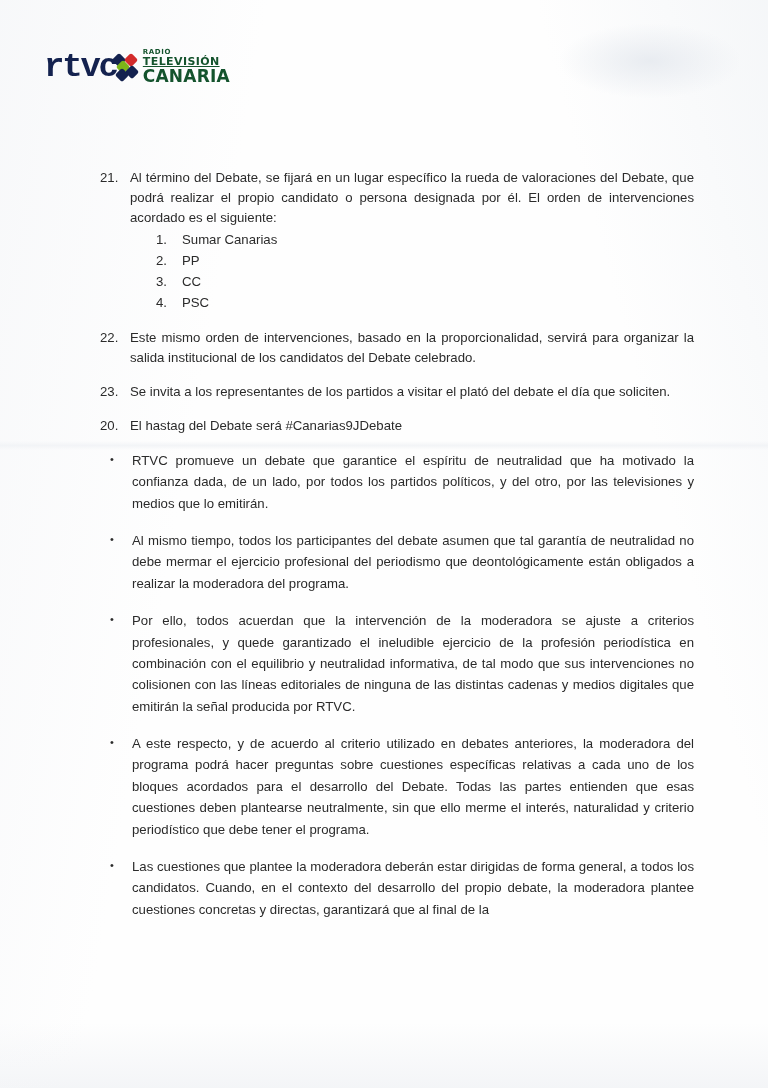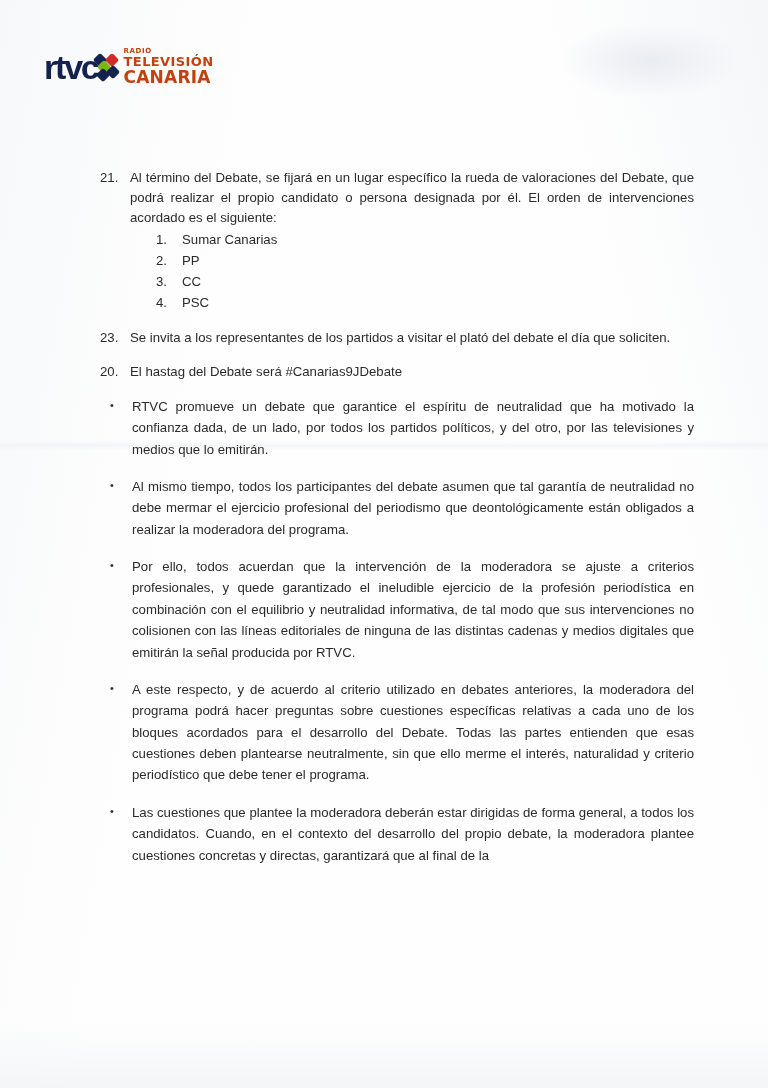--- a/index.html
+++ b/index.html
@@ -55,21 +55,21 @@
   
   .logo {
     position: absolute;
     left: 44px;
     top: 46px;
     height: 42px;
     display: flex;
     align-items: center;
   }
   .logo-word {
-    font-family: Liberation Sans, sans-serif;
+    font-family: Liberation Mono, monospace;
     font-weight: 700;
     font-size: 34px;
     letter-spacing: -2.2px;
     color: #14224f;
     line-height: 1;
     display: block;
     text-align: center;
   }
   .logo-mark {
     position: relative;
@@ -90,26 +90,26 @@
   .lm-green { background: #7cb518; left: 4px;  top: 8px; }
   .lm-navy1 { background: #14224f; left: 0px;  top: 1px; width: 8px; height: 8px; }
   .lm-navy2 { background: #14224f; left: 13px; top: 13px; }
   .lm-navy3 { background: #14224f; left: 3px;  top: 16px; width: 8px; height: 8px; }
 
   .logo-text {
     display: flex;
     flex-direction: column;
     justify-content: center;
     line-height: 1.02;
-    color: #c2410c;
+    color: #14532d;
     font-family: "DejaVu Sans", sans-serif;
     font-weight: 700;
   }
   .logo-text .lt1 { font-size: 7px;  letter-spacing: 0.6px; }
-  .logo-text .lt2 { font-size: 13px;  letter-spacing: 0.4px; }
+  .logo-text .lt2 { font-size: 11px;  letter-spacing: 0.4px; text-decoration: underline; }
   .logo-text .lt3 { font-size: 17px; letter-spacing: 0.2px; }
 
   
   .content {
     position: absolute;
     left: 100px;
     top: 126px;
     width: 594px;
     margin-top: 42px;
   }
@@ -220,20 +220,24 @@
       <div class="sub-item">
         <span class="smarker">3.</span>
         <span>CC</span>
       </div>
       <div class="sub-item">
         <span class="smarker">4.</span>
         <span>PSC</span>
       </div>
     </div>
 
+    <div class="num-item">
+      <span class="marker">22.</span>
+      <span class="itext">Este mismo orden de intervenciones, basado en la proporcionalidad, servirá para organizar la salida institucional de los candidatos del Debate celebrado.</span>
+    </div>
 
     <div class="num-item">
       <span class="marker">23.</span>
       <span class="itext">Se invita a los representantes de los partidos a visitar el plató del debate el día que soliciten.</span>
     </div>
 
     <div class="num-item">
       <span class="marker">20.</span>
       <span class="itext">El hastag del Debate será #Canarias9JDebate</span>
     </div>

